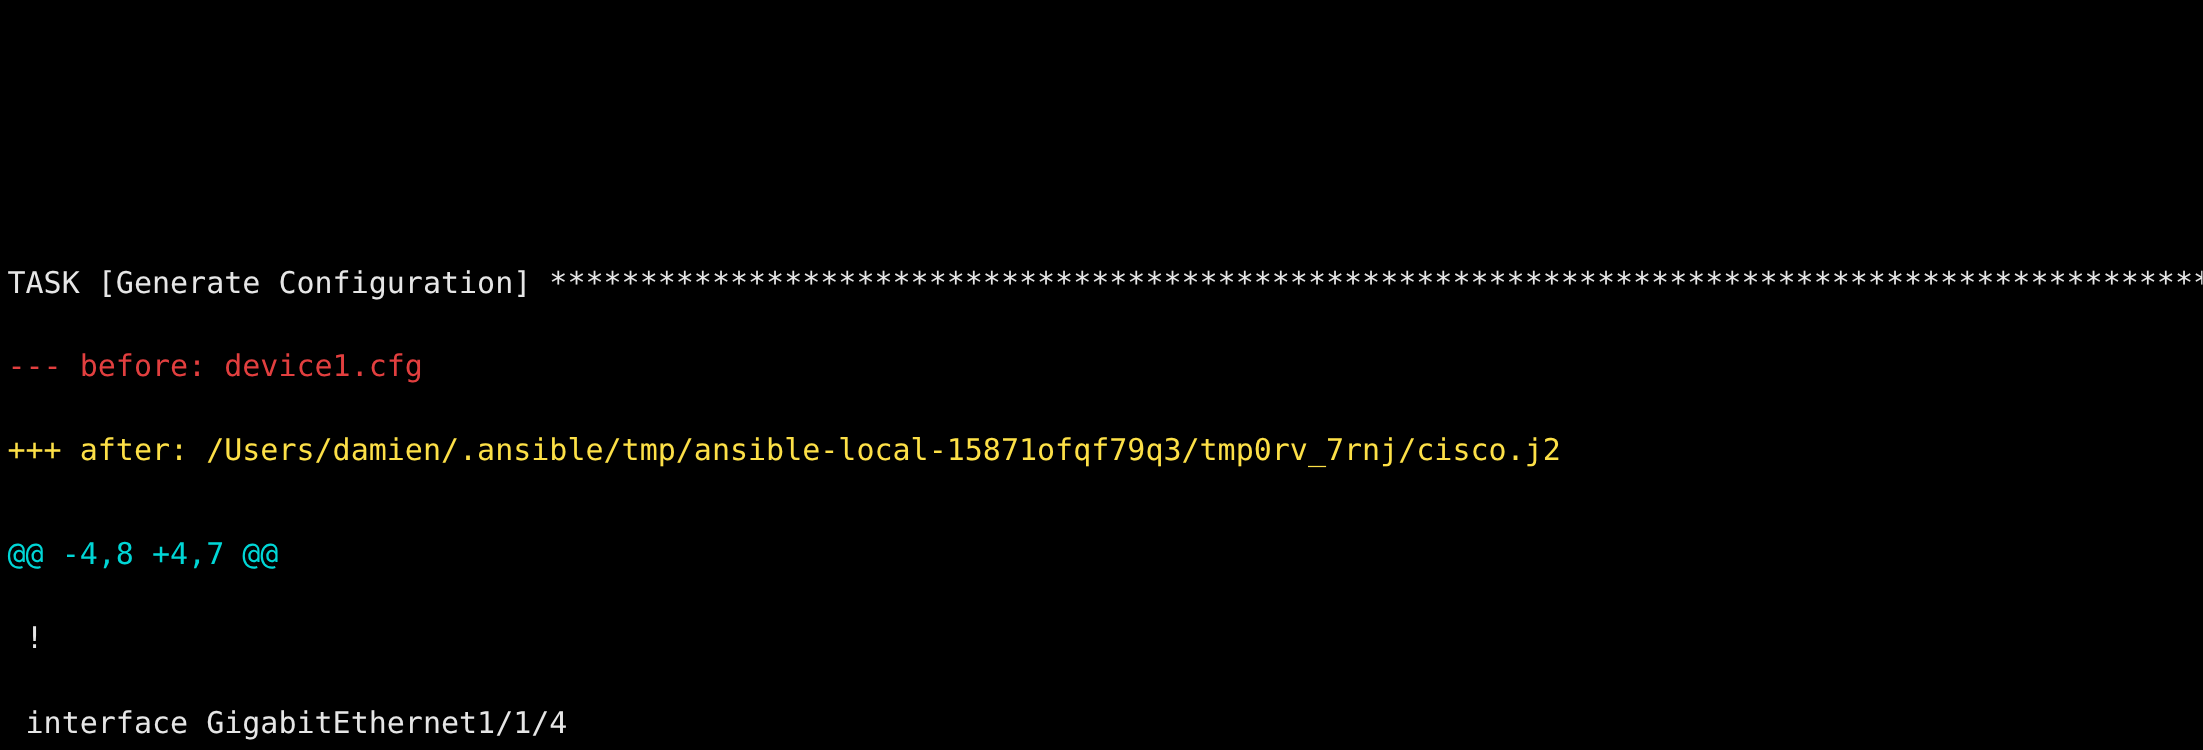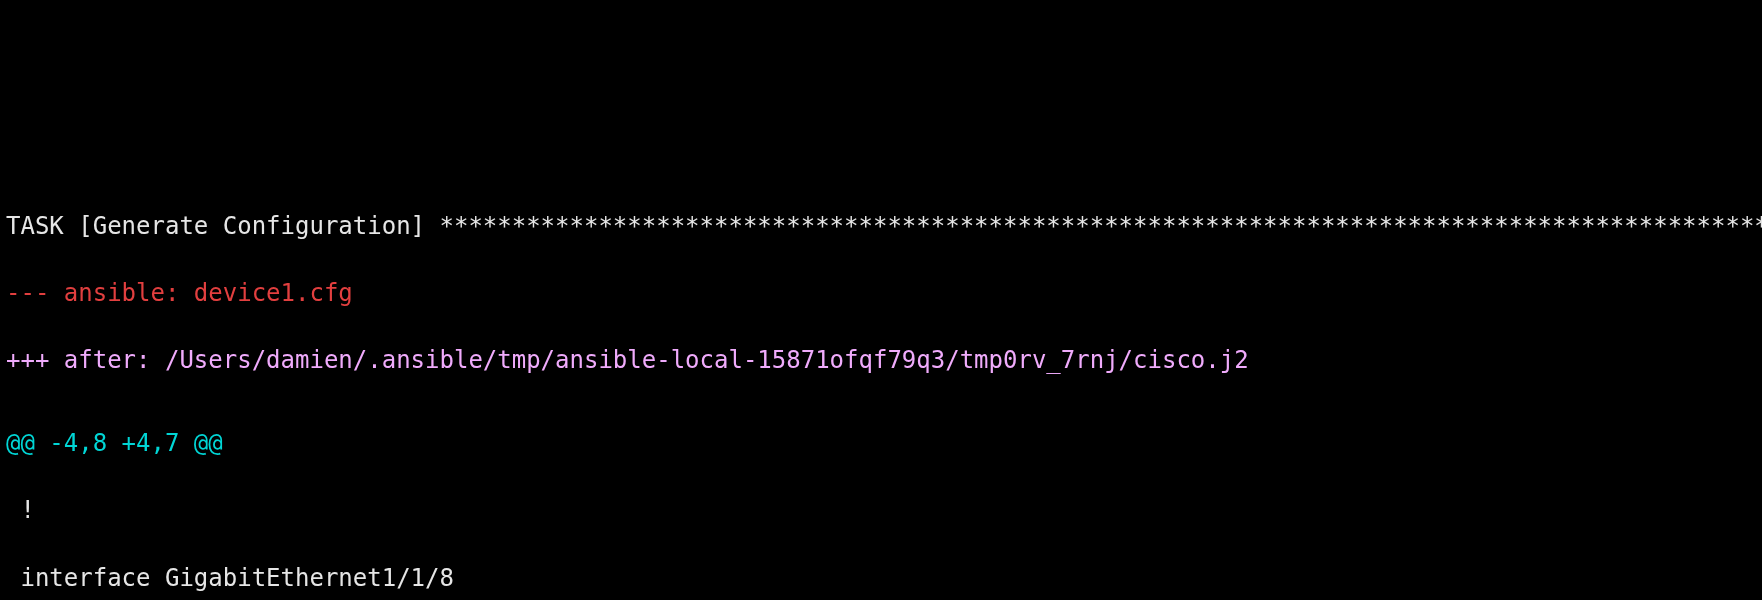--- a/index.html
+++ b/index.html
@@ -13,36 +13,36 @@
     width: 1762px;
     height: 600px;
     overflow: hidden;
     white-space: pre;
   }
   .terminal {
     padding: 8px 0 0 6px;
   }
   .white  { color: #e6e6e6; }
   .red    { color: #e23f3f; }
-  .green  { color: #f0abfc; }
+  .green  { color: #fde047; }
   .cyan   { color: #00d6d6; margin-top: 16px; }
   .line { display: block; }
 </style>
 </head>
 <body>
 
 
 
 <div class="terminal">
 <span class="line white">TASK [Generate Configuration] ********************************************************************************************************</span>
-<span class="line red">--- ansible: device1.cfg</span>
+<span class="line red">--- before: device1.cfg</span>
 <span class="line green">+++ after: /Users/damien/.ansible/tmp/ansible-local-15871ofqf79q3/tmp0rv_7rnj/cisco.j2</span>
 <span class="line cyan">@@ -4,8 +4,7 @@</span>
 <span class="line white"> !</span>
-<span class="line white"> interface GigabitEthernet1/1/8</span>
+<span class="line white"> interface GigabitEthernet1/1/4</span>
 
 
 
 
 
 
 
 <span class="line"></span>
 
 </div>

